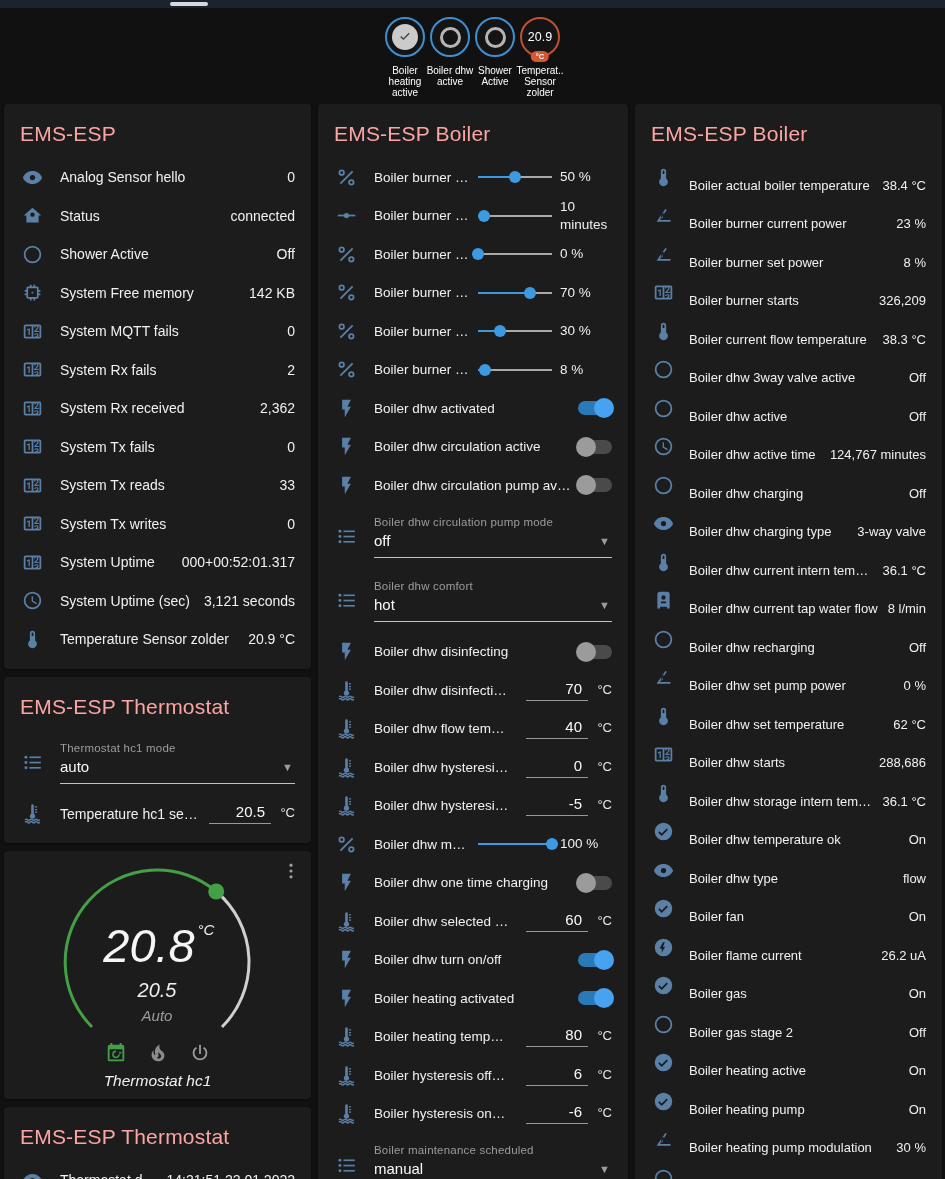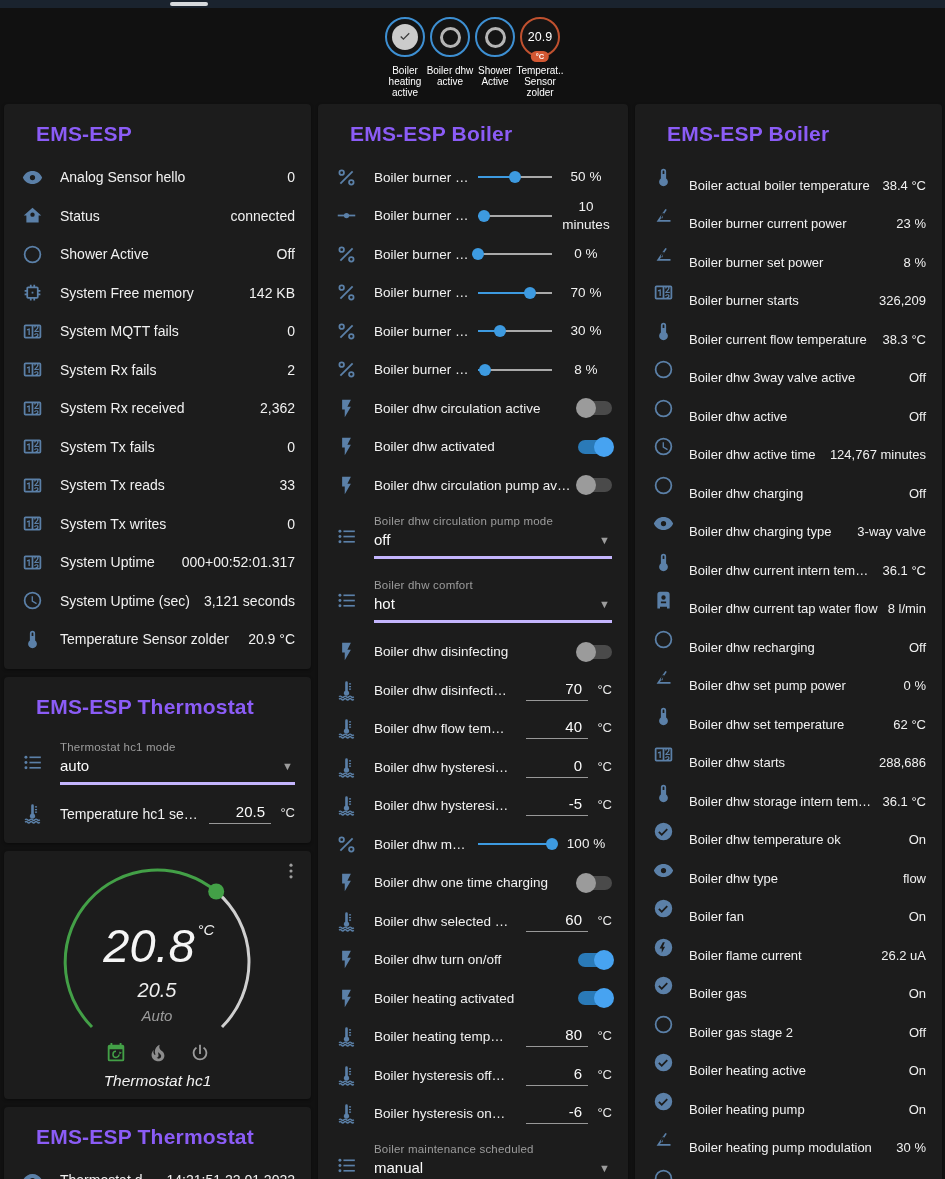--- a/index.html
+++ b/index.html
@@ -16,51 +16,51 @@
   .badge-check{width:26px;height:26px;background:#cbcbcb;border-radius:50%;display:flex;align-items:center;justify-content:center;}
   .badge-check svg{width:16px;height:16px;fill:#3d3d3d;}
   .badge-ring{width:21px;height:21px;border:3px solid #b5b5b5;border-radius:50%;box-sizing:border-box;}
   .badge-value{font-size:12.5px;color:#fff;font-weight:500;}
   .badge-pill{position:absolute;bottom:-7px;left:50%;transform:translateX(-50%);background:#d35833;color:#fff;font-size:7.5px;font-weight:700;padding:2px 5px;border-radius:8px;line-height:1;}
   .badge-label{margin-top:8px;font-size:10px;line-height:11px;color:#fff;text-align:center;white-space:pre-line;font-weight:500;width:58px;}
   
   .main{display:grid;grid-template-columns:307px 310px 307px;gap:7px;padding:0 4px;align-items:start;}
   .col{display:flex;flex-direction:column;gap:8px;min-width:0;}
   .card{background:#1c1c1c;border-radius:4px;box-shadow:0 1px 3px rgba(0,0,0,.4);padding:18px 16px 10px;box-sizing:border-box;}
-  .card-title{font-size:21px;font-weight:700;color:#8b5cf6;margin:0 0 12px 16px;letter-spacing:.2px;}
+  .card-title{font-size:21px;font-weight:400;color:#fca5a5;margin:0 0 12px 0;letter-spacing:.2px;}
   
   .row{display:flex;align-items:center;min-height:38.5px;}
   .icon{flex:none;width:24px;height:24px;margin-right:16px;color:#5b80a8;display:flex;align-items:center;justify-content:center;}
   .icon svg{width:21px;height:21px;}
   .name{flex:1;min-width:0;font-size:14px;font-weight:500;color:#f1f1f1;white-space:nowrap;overflow:hidden;text-overflow:ellipsis;}
   .value{margin-left:8px;font-size:14px;font-weight:500;color:#f1f1f1;white-space:nowrap;text-align:right;}
   .compact .name,.compact .value{font-size:13px;margin-top:16px;}
   .compact .icon{margin-right:14px;}
   .mid .name{font-size:13.5px;}
   
   .slider{position:relative;width:74px;height:20px;flex:none;margin:0 6px 0 8px;}
   .sl-track{position:absolute;left:0;right:0;top:9px;height:2px;background:#a9a9a9;}
   .sl-fill{position:absolute;left:0;top:9px;height:2px;background:#3d9ae0;}
   .sl-thumb{position:absolute;top:4px;width:12px;height:12px;border-radius:50%;background:#3d9ae0;transform:translateX(-50%);}
-  .slider-value{margin-left:2px;min-width:52px;font-size:13.5px;font-weight:500;color:#f1f1f1;text-align:center;line-height:1.3;white-space:nowrap;}
+  .slider-value{margin-left:2px;min-width:52px;font-size:13.5px;font-weight:500;color:#f1f1f1;text-align:left;line-height:1.3;white-space:nowrap;}
   
   .switch{position:relative;width:34px;height:14px;margin-left:auto;flex:none;}
   .sw-track{position:absolute;left:0;right:0;top:0;bottom:0;border-radius:7px;}
   .sw-thumb{position:absolute;top:-3px;width:20px;height:20px;border-radius:50%;}
   .switch.on .sw-track{background:#2a7ab8;}
   .switch.on .sw-thumb{right:-2px;background:#47a3f1;}
   .switch.off .sw-track{background:#4a4a4a;}
   .switch.off .sw-thumb{left:-2px;background:#9b9b9b;}
   
   .num-wrap{margin-left:auto;display:flex;align-items:baseline;flex:none;}
   .num{display:inline-block;min-width:50px;text-align:right;padding:0 6px 3px 6px;border-bottom:1px solid #989898;font-size:15px;font-weight:500;color:#fafafa;}
   .unit{width:24px;text-align:right;font-size:13px;font-weight:500;color:#e8e8e8;}
   
   .select-row{min-height:64px;align-items:center;}
-  .sel{flex:1;min-width:0;position:relative;border-bottom:3px solid #c4b5fd;padding:0 0 8px 0;}
+  .sel{flex:1;min-width:0;position:relative;border-bottom:1px solid #c4b5fd;padding:0 0 8px 0;}
   .sel-label{font-size:11.5px;color:#9c9c9c;margin-bottom:4px;letter-spacing:.2px;}
   .sel-value{font-size:15px;color:#fafafa;font-weight:500;}
   .caret{position:absolute;right:2px;bottom:10px;color:#9c9c9c;font-size:11px;}
   
   .tstat{position:relative;height:248px;padding:0;font-style:italic;}
   .tstat svg.dial{position:absolute;left:0;top:0;}
   .menu-dots{position:absolute;top:10px;right:10px;color:#9e9e9e;cursor:pointer;}
   .menu-dots svg{width:20px;height:20px;fill:#9e9e9e;}
   .modes{position:absolute;top:191px;left:0;right:0;display:flex;justify-content:center;gap:20px;}
   .modes .mode{width:22px;height:22px;}
@@ -429,34 +429,34 @@
               <div class="sl-thumb" style="left:10%"></div>
             </div>
             <span class="slider-value">8 %</span>
           </div>
           <div class="row toggle-row">
             <span class="icon">
               <svg viewBox="0 0 24 24" fill="currentColor">
                 <path d="M7,2V13H10V22L17,10H13L17,2H7Z"></path>
               </svg>
             </span>
+            <span class="name">Boiler dhw activated</span>
+            <div class="switch on">
+              <div class="sw-track"></div>
+              <div class="sw-thumb"></div>
+            </div>
+          </div>
+          <div class="row toggle-row">
+            <span class="icon">
+              <svg viewBox="0 0 24 24" fill="currentColor">
+                <path d="M7,2V13H10V22L17,10H13L17,2H7Z"></path>
+              </svg>
+            </span>
             <span class="name">Boiler dhw circulation active</span>
             <div class="switch off">
-              <div class="sw-track"></div>
-              <div class="sw-thumb"></div>
-            </div>
-          </div>
-          <div class="row toggle-row">
-            <span class="icon">
-              <svg viewBox="0 0 24 24" fill="currentColor">
-                <path d="M7,2V13H10V22L17,10H13L17,2H7Z"></path>
-              </svg>
-            </span>
-            <span class="name">Boiler dhw activated</span>
-            <div class="switch on">
               <div class="sw-track"></div>
               <div class="sw-thumb"></div>
             </div>
           </div>
           <div class="row toggle-row">
             <span class="icon">
               <svg viewBox="0 0 24 24" fill="currentColor">
                 <path d="M7,2V13H10V22L17,10H13L17,2H7Z"></path>
               </svg>
             </span>

